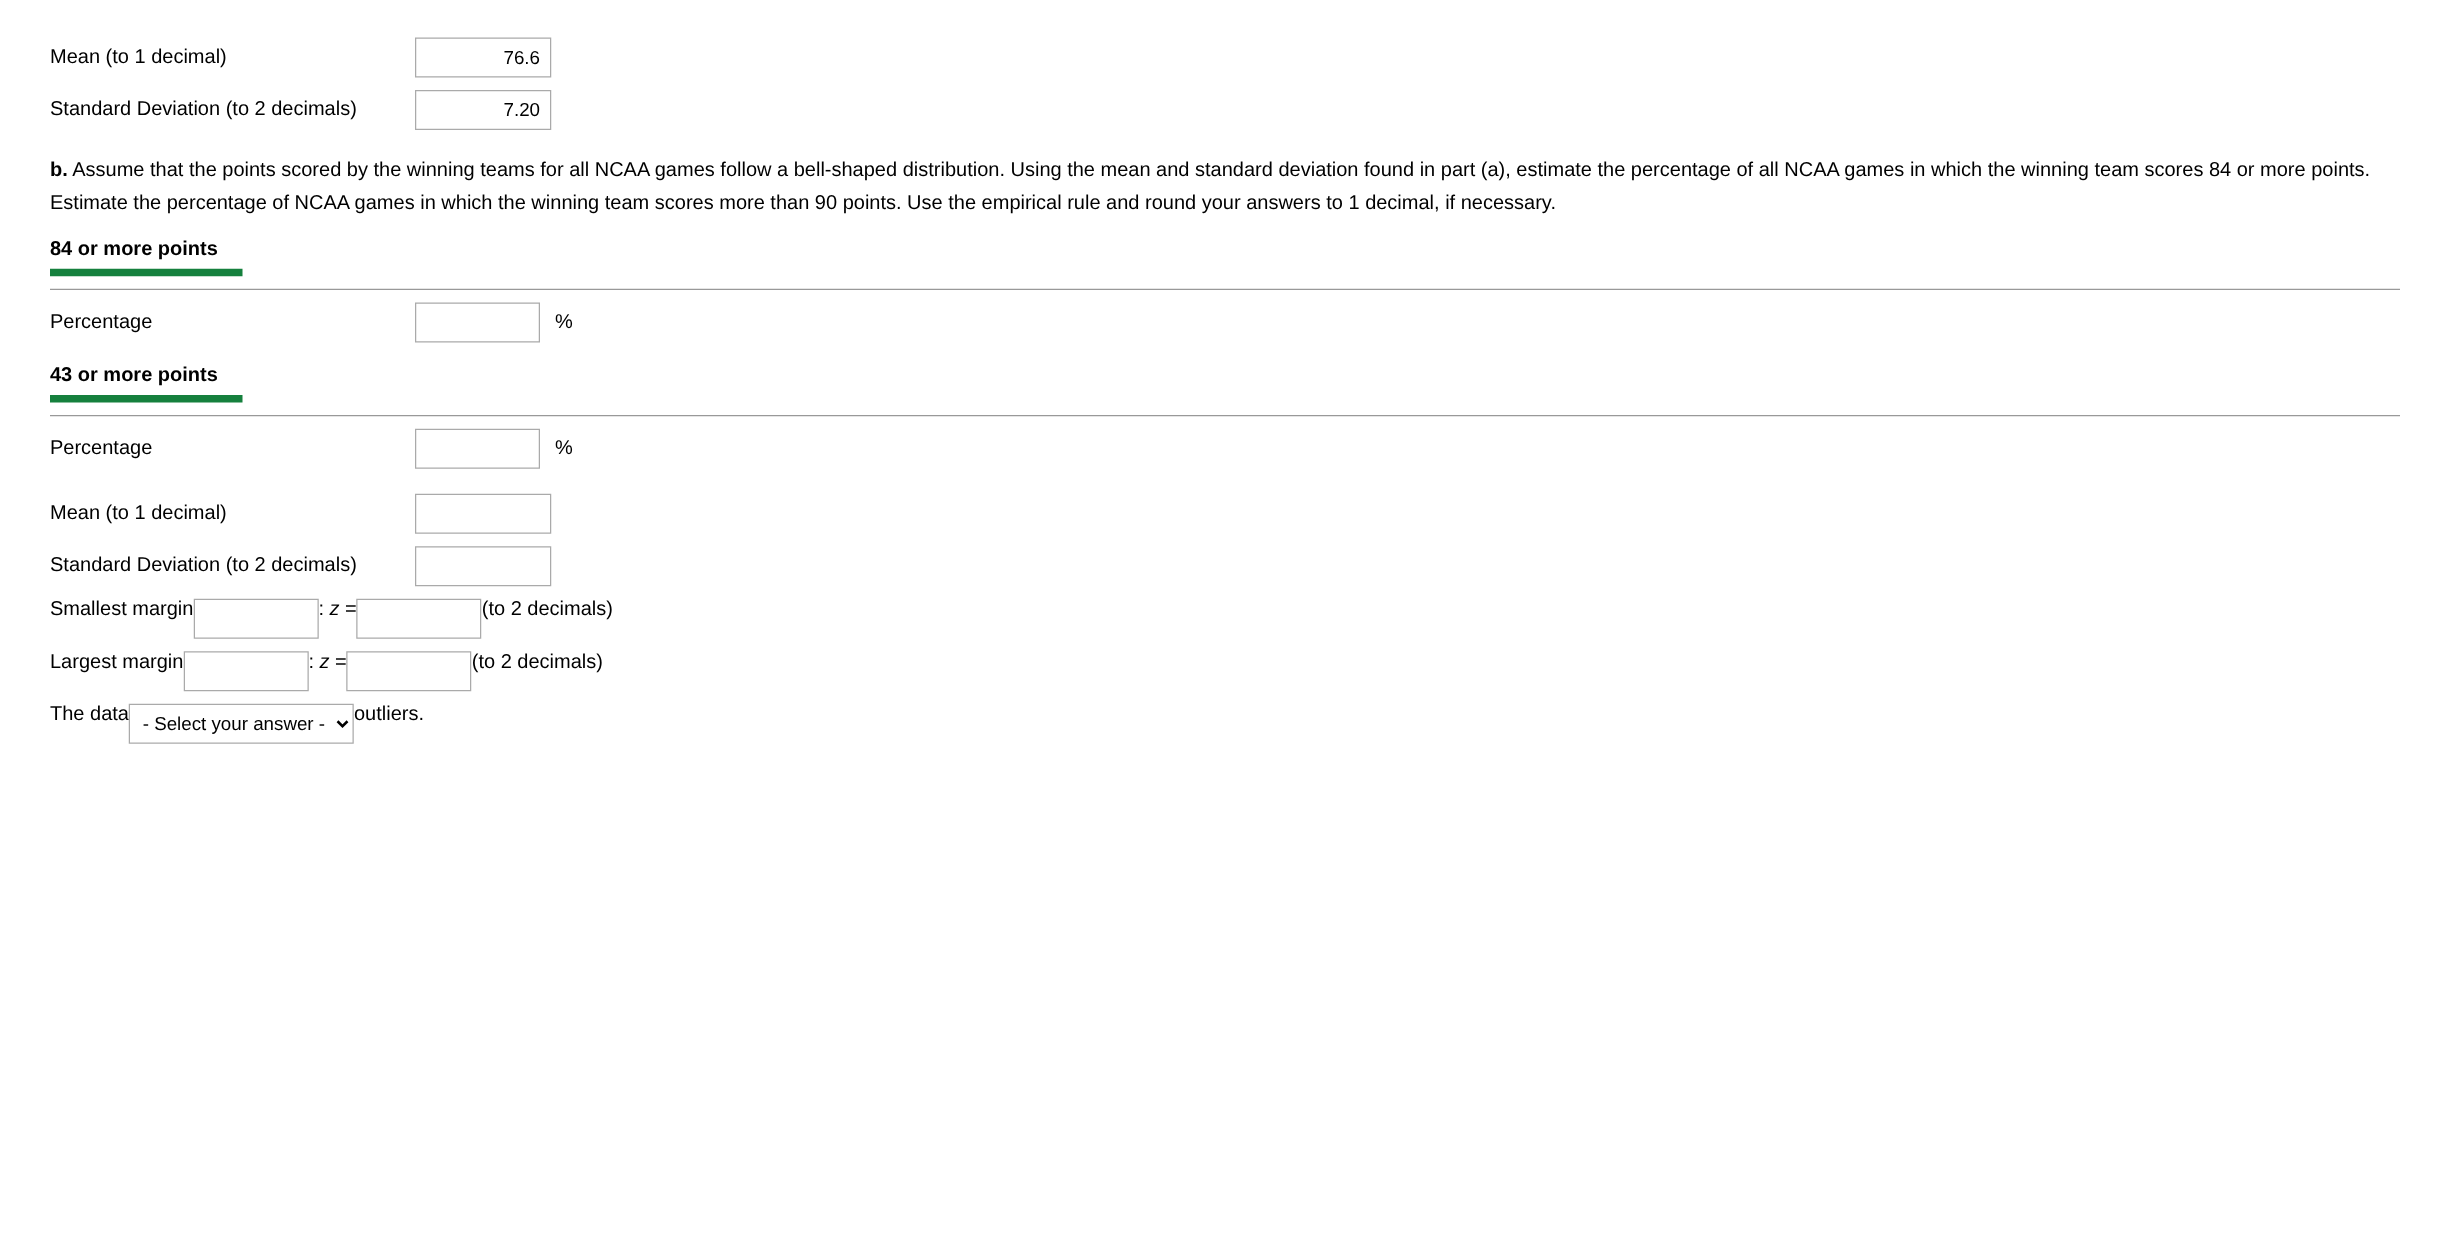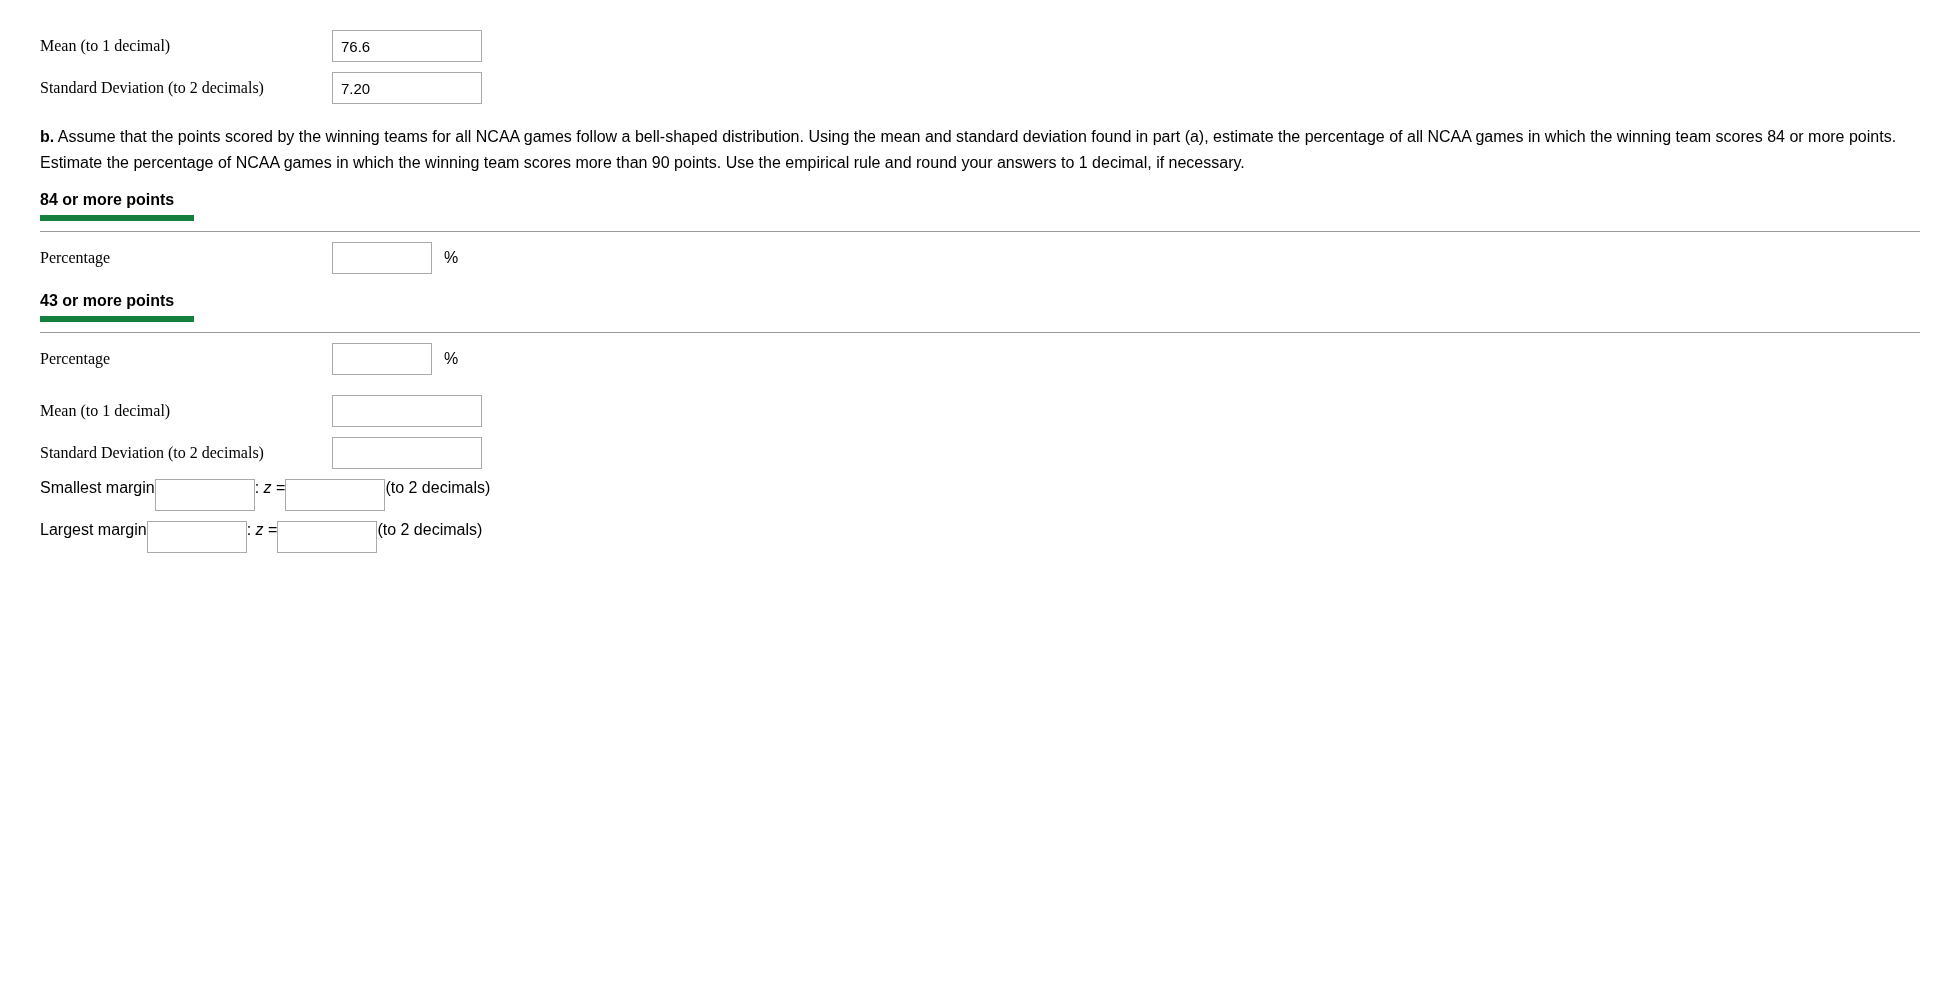--- a/index.html
+++ b/index.html
@@ -27,34 +27,34 @@
     .row {
       display: flex;
       align-items: center;
       margin-bottom: 10px;
       gap: 12px;
     }
 
     .row-label {
       font-size: 16px;
       min-width: 280px;
-      font-family: Liberation Serif, serif;
     }
 
     input[type="text"] {
       border: 1px solid #aaa;
       padding: 4px 8px;
       font-size: 15px;
       width: 100px;
       height: 32px;
       background: #fff;
     }
 
     input[type="text"].wide {
-      width: 150px;
+      width: 109px;
+      text-align: right;
     }
 
     .percent-symbol {
       font-size: 16px;
     }
 
     .subsection-header {
       font-weight: bold;
       font-size: 16px;
       padding-bottom: 6px;
@@ -171,13 +171,22 @@
   </div>
 
   <div class="inline-row">
     <span>Largest margin</span>
     <input type="text" value="" style="">
     <span class="colon-z">: <i>z</i> =</span>
     <input type="text" value="" style="">
     <span>(to 2 decimals)</span>
   </div>
 
+  <div class="inline-row">
+    <span>The data</span>
+    <select>
+      <option value="select">- Select your answer -</option>
+      <option value="contain">contain</option>
+      <option value="do not contain">do not contain</option>
+    </select>
+    <span>outliers.</span>
+  </div>
 </div>
 
 </body></html>

